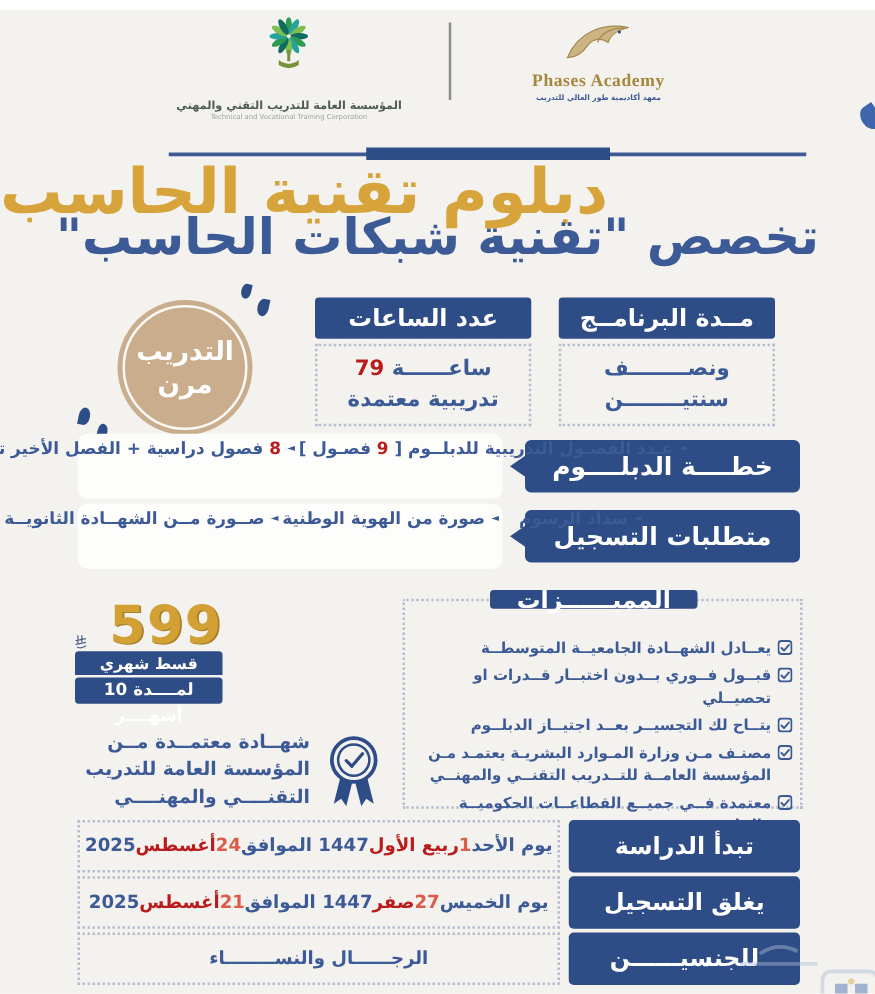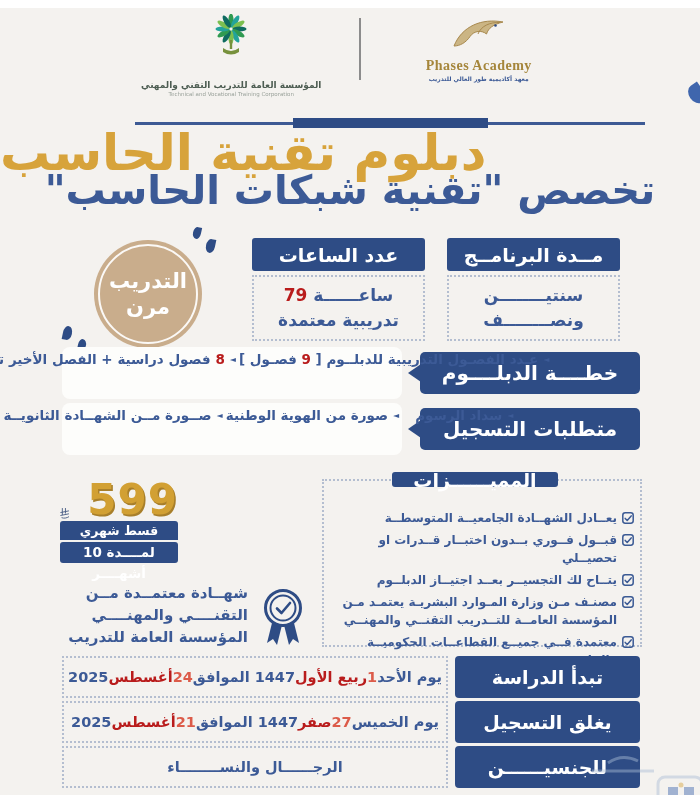--- a/index.html
+++ b/index.html
@@ -143,22 +143,22 @@
   <div class="header-line"></div>
   <div class="header-line-thick"></div>
   <div class="edge-drop"></div>
 
   <div class="title1">دبلوم تقنية الحاسب</div>
   <div class="title2">تخصص "تقنية شبكات الحاسب"</div>
 
   <div class="card card-duration">
     <div class="card-head">مــدة البرنامــج</div>
     <div class="card-body">
+      <div>ونصــــــــف</div>
       <div>سنتيــــــــن</div>
-      <div>ونصــــــــف</div>
     </div>
   </div>
   <div class="card card-hours">
     <div class="card-head">عدد الساعات</div>
     <div class="card-body">
       <div><span>ساعــــــة</span> <span class="gold">79</span></div>
       <div>تدريبية معتمدة</div>
     </div>
   </div>
 
@@ -251,22 +251,22 @@
   <div class="cert">
     <svg width="54" height="62" viewBox="0 0 54 62">
       <polygon points="16,38 26,40 21,60 17,54 11,58" fill="#2e4c85"></polygon>
       <polygon points="28,40 38,38 43,58 37,54 33,60" fill="#2e4c85"></polygon>
       <circle cx="27" cy="23" r="17.5" fill="#f4f2ef" stroke="#2e4c85" stroke-width="3"></circle>
       <circle cx="27" cy="23" r="12.5" fill="none" stroke="#2e4c85" stroke-width="2"></circle>
       <path d="M21 23.5 l4.5 4.5 8.5 -10" stroke="#2e4c85" stroke-width="2.6" fill="none" stroke-linecap="round" stroke-linejoin="round"></path>
     </svg>
     <div class="cert-text">
       <div>شهــادة معتمــدة مــن</div>
+      <div>المؤسسة العامة للتدريب</div>
       <div>التقنــــي والمهنــــي</div>
-      <div>المؤسسة العامة للتدريب</div>
     </div>
   </div>
 
   <div class="flabel fr1">تبدأ الدراسة</div>
   <div class="fcontent fr1">
     <span>يوم الأحد </span>
       <span class="red">1</span>
       <span class="gold"> ربيع الأول </span>
       <span>1447 الموافق </span>
       <span class="red">24</span>

